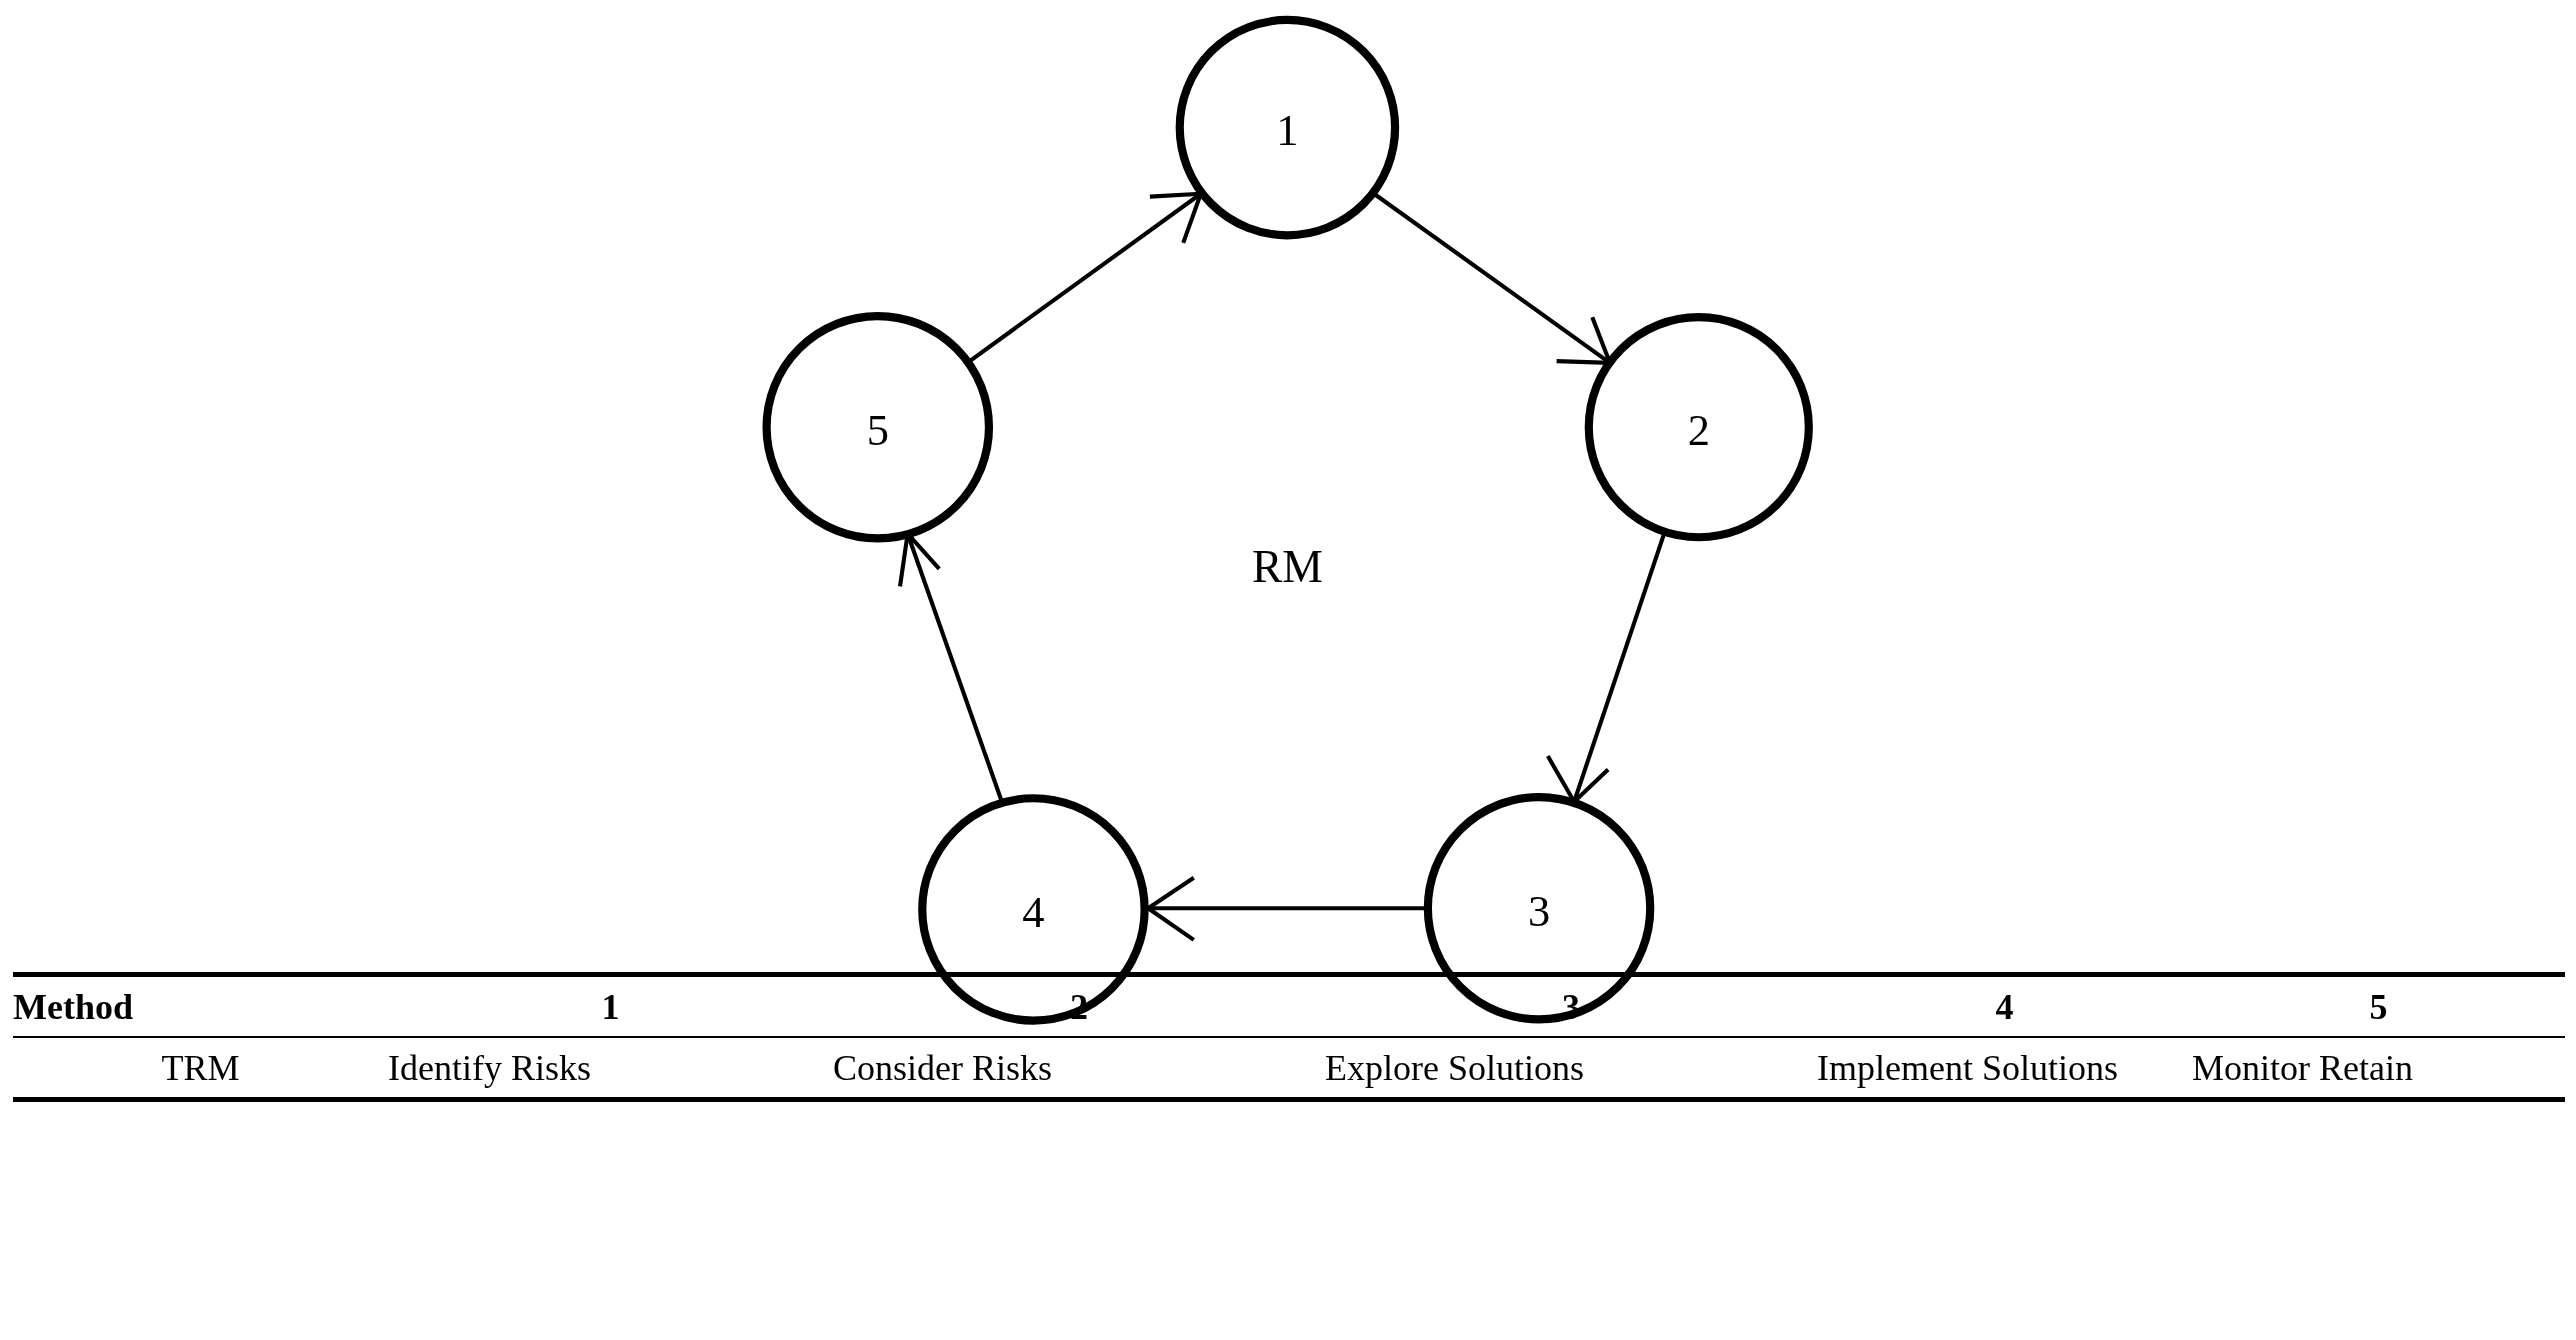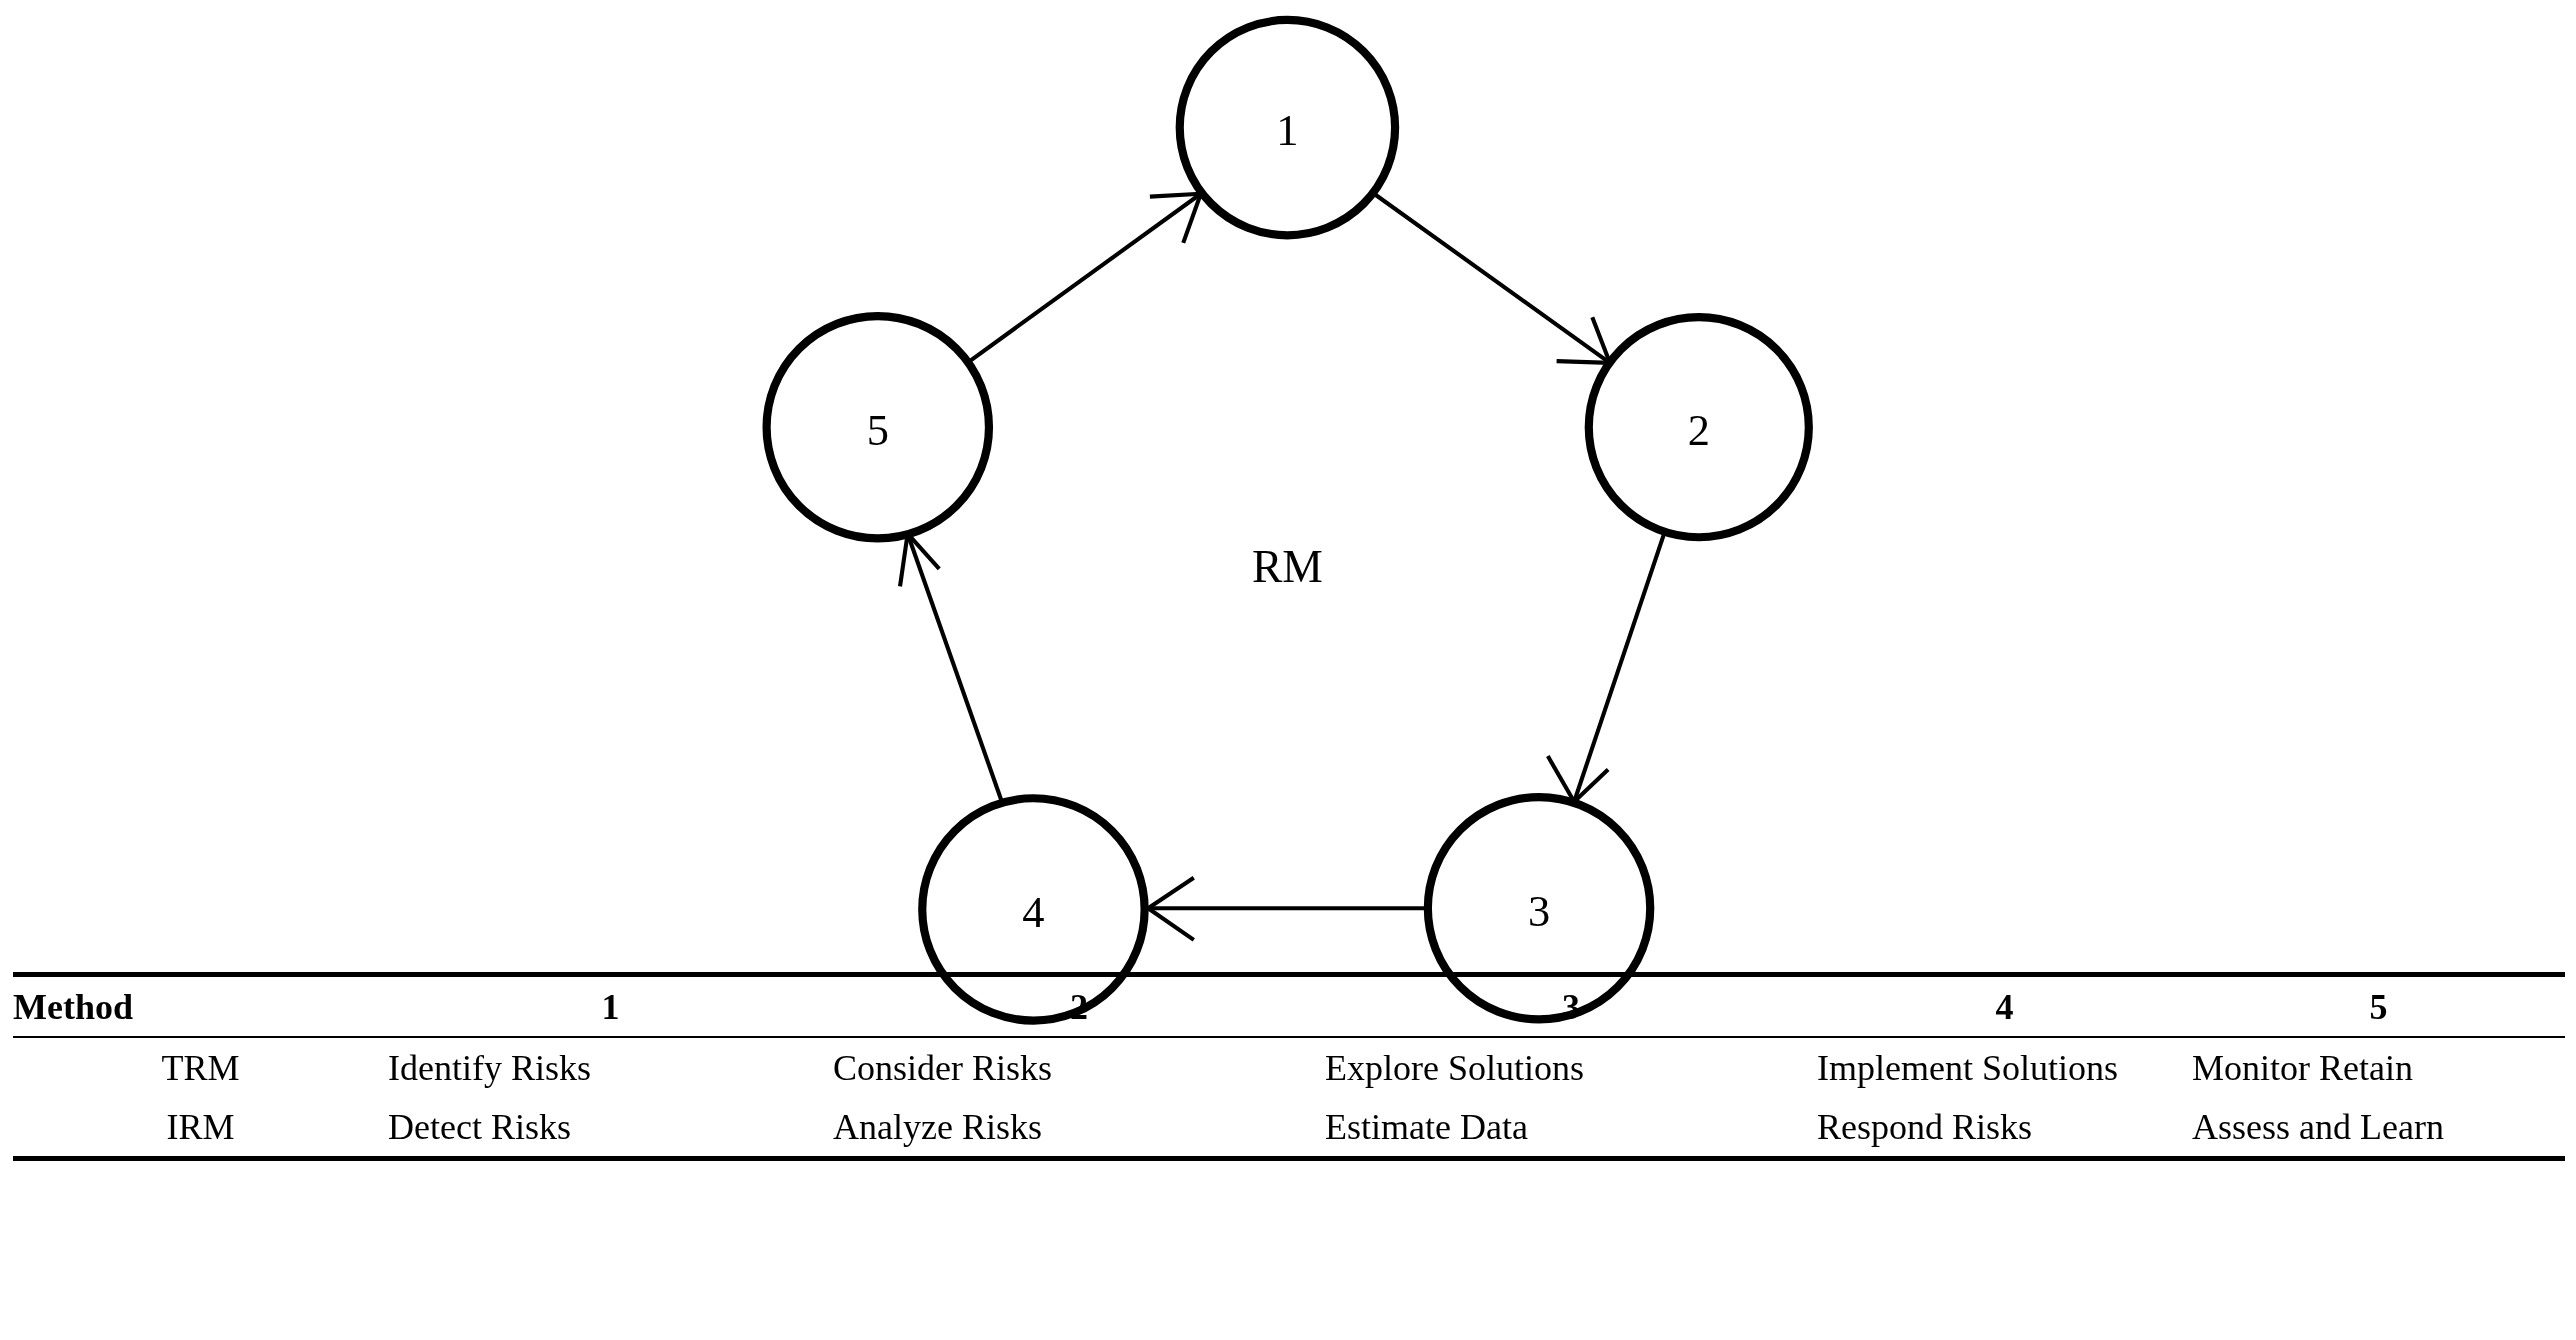--- a/index.html
+++ b/index.html
@@ -199,25 +199,17 @@
     </thead>
     <tbody>
       <tr>
         <td class="td-method">TRM</td>
         <td class="td-step">Identify Risks</td>
         <td class="td-step">Consider Risks</td>
         <td class="td-step cell-pad-3">Explore Solutions</td>
         <td class="td-step">Implement Solutions</td>
         <td class="td-step">Monitor Retain</td>
       </tr>
-      <tr>
-        <td class="td-method">IRM</td>
-        <td class="td-step">Detect Risks</td>
-        <td class="td-step">Analyze Risks</td>
-        <td class="td-step cell-pad-3">Estimate Data</td>
-        <td class="td-step">Respond Risks</td>
-        <td class="td-step">Assess and Learn</td>
-      </tr>
     </tbody>
   </table>
 
 </div>
 
 
 </body></html>

